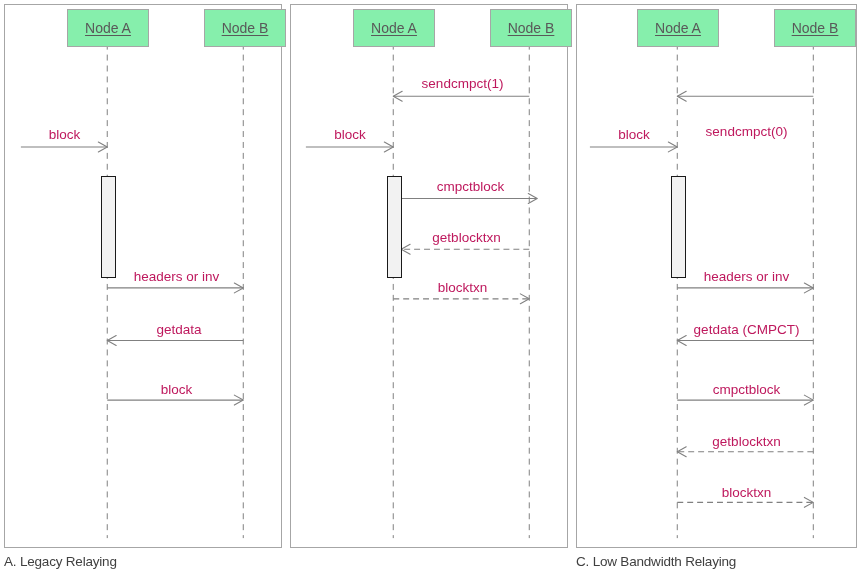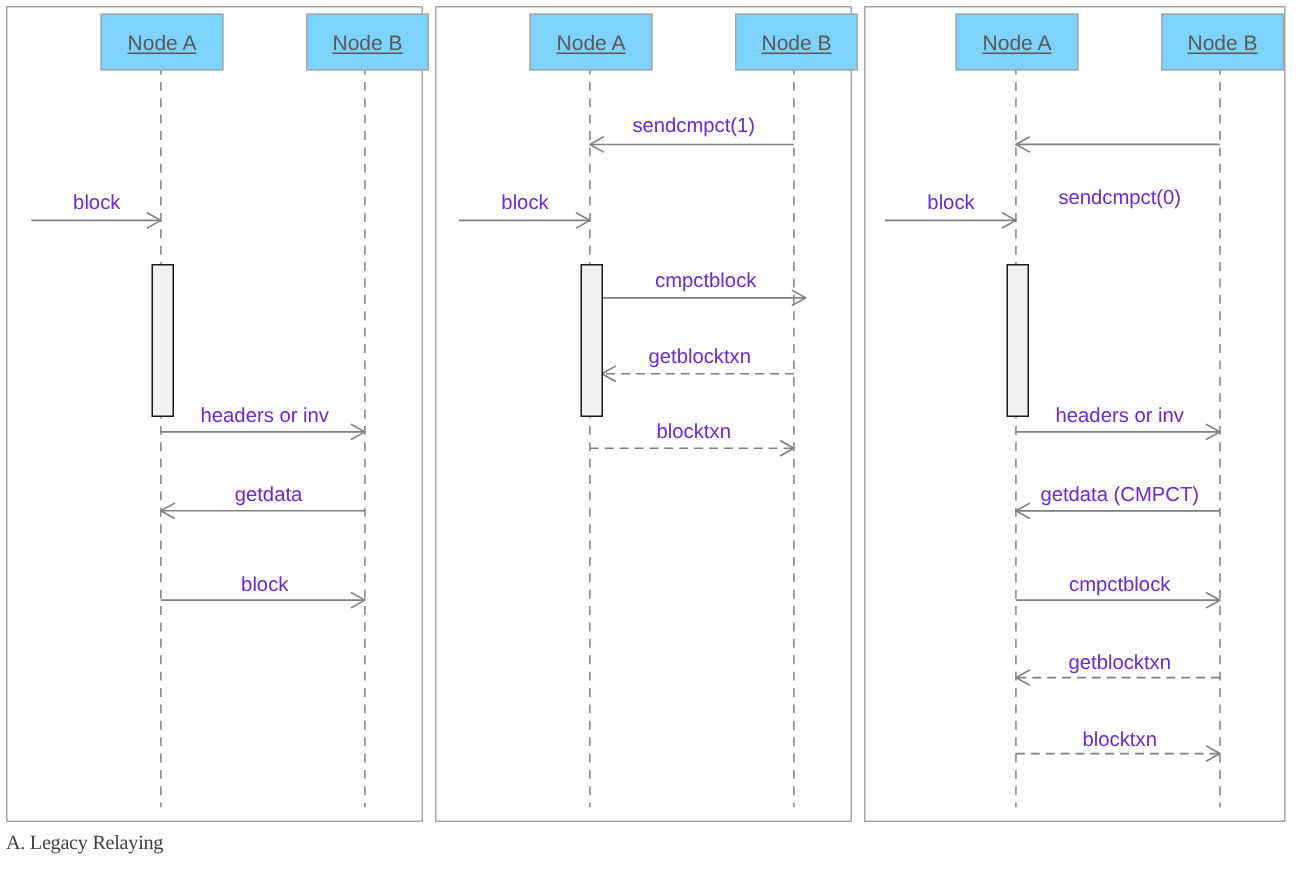--- a/index.html
+++ b/index.html
@@ -44,39 +44,39 @@
     font-size: 13.5px;
     color: #404040;
     font-family: "Liberation Sans", sans-serif;
     white-space: nowrap;
     letter-spacing: -0.2px;
   }
   .actor-box {
     position: absolute;
     box-sizing: border-box;
     border: 1px solid #a6a6a6;
-    background: #7dd3fc;
+    background: #86efac;
     height: 38px;
     width: 82px;
     display: flex;
     align-items: center;
     justify-content: center;
   }
   .actor-label {
     font-size: 14px;
     color: #595959;
     text-decoration: underline;
     text-underline-offset: 2px;
     font-family: "Liberation Sans", sans-serif;
     white-space: nowrap;
   }
   .msg-label {
     position: absolute;
     font-size: 13.5px;
-    color: #6d28d9;
+    color: #be185d;
     font-family: "Liberation Sans", sans-serif;
     white-space: nowrap;
     transform: translate(-50%, -100%);
     line-height: 1.1;
   }
   .activation {
     position: absolute;
     background: #f2f2f2;
     border: 1.6px solid #1a1a1a;
     box-sizing: border-box;
@@ -106,21 +106,21 @@
       </div>
       <div class="actor-box" style="left: 199px; top: 4px;">
         <span class="actor-label">Node B</span>
       </div>
       <div class="activation" style="left: 96px; top: 171px; height: 102px;"></div>
       <div class="msg-label" style="left: 59.5px; top: 138px;">block</div>
       <div class="msg-label" style="left: 171.5px; top: 280px;">headers or inv</div>
       <div class="msg-label" style="left: 174px; top: 333px;">getdata</div>
       <div class="msg-label" style="left: 171.5px; top: 393px;">block</div>
     </div>
-    <div class="caption" style="left: 4px; font-family: Liberation Serif, serif;">A. Legacy Relaying</div>
+    <div class="caption" style="left: 4px;">A. Legacy Relaying</div>
     <div class="panel" style="left: 290px; width: 278px;">
       <svg class="panel-svg" viewBox="0 0 278 544" width="278" height="544">
         <defs></defs>
         <line x1="103" y1="38" x2="103" y2="536" stroke="#808080" stroke-width="1" stroke-dasharray="6,5"></line>
         <line x1="240" y1="38" x2="240" y2="536" stroke="#808080" stroke-width="1" stroke-dasharray="6,5"></line>
         <line x1="240" y1="91" x2="103" y2="91" stroke="#808080" stroke-width="1.1"></line>
         <polyline points="112,86 103,91 112,96" fill="none" stroke="#808080" stroke-width="1.1" stroke-linecap="round" stroke-linejoin="round"></polyline>
         <line x1="15" y1="142" x2="103" y2="142" stroke="#808080" stroke-width="1.1"></line>
         <polyline points="94,137 103,142 94,147" fill="none" stroke="#808080" stroke-width="1.1" stroke-linecap="round" stroke-linejoin="round"></polyline>
         <line x1="111" y1="194" x2="248" y2="194" stroke="#808080" stroke-width="1.1"></line>
@@ -171,13 +171,14 @@
       </div>
       <div class="activation" style="left: 94px; top: 171px; height: 102px;"></div>
       <div class="msg-label" style="left: 169.5px; top: 87px; margin-top: 48px;">sendcmpct(0)</div>
       <div class="msg-label" style="left: 57px; top: 138px;">block</div>
       <div class="msg-label" style="left: 169.5px; top: 280px;">headers or inv</div>
       <div class="msg-label" style="left: 169.5px; top: 333px; text-align: center;">getdata (CMPCT)</div>
       <div class="msg-label" style="left: 169.5px; top: 393px;">cmpctblock</div>
       <div class="msg-label" style="left: 169.5px; top: 445px;">getblocktxn</div>
       <div class="msg-label" style="left: 169.5px; top: 496px;">blocktxn</div>
     </div>
+    <div class="caption" style="left: 576px;">C. Low Bandwidth Relaying</div>
   </div>
 
 </body></html>

